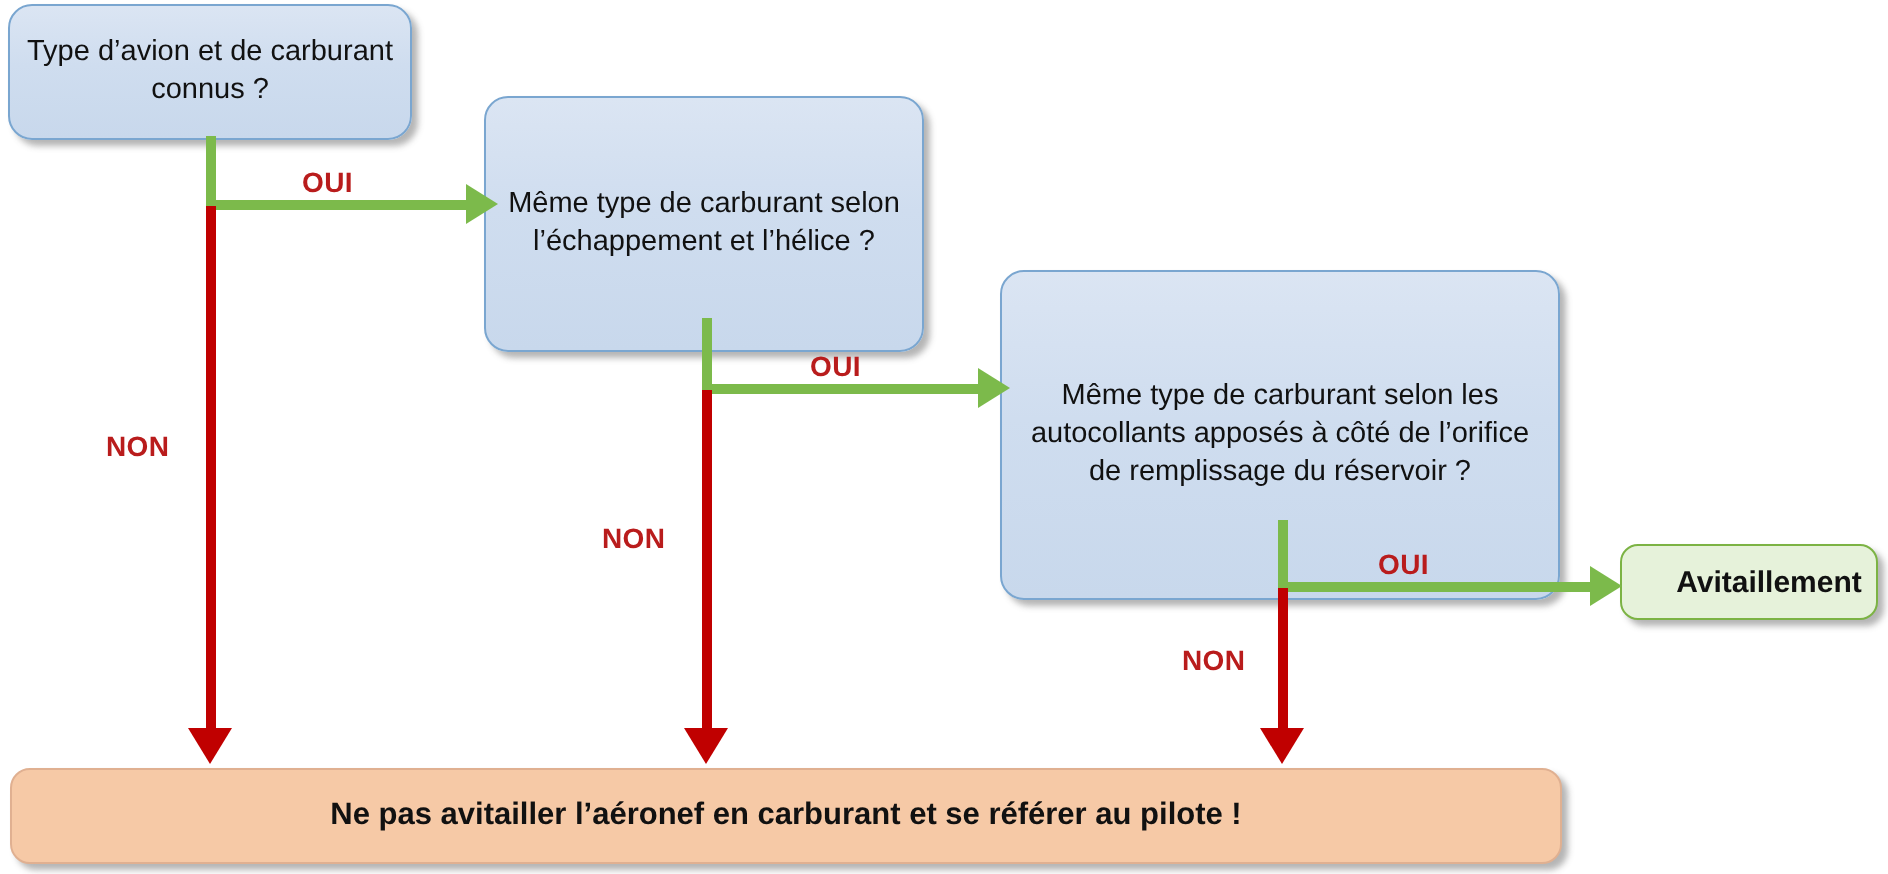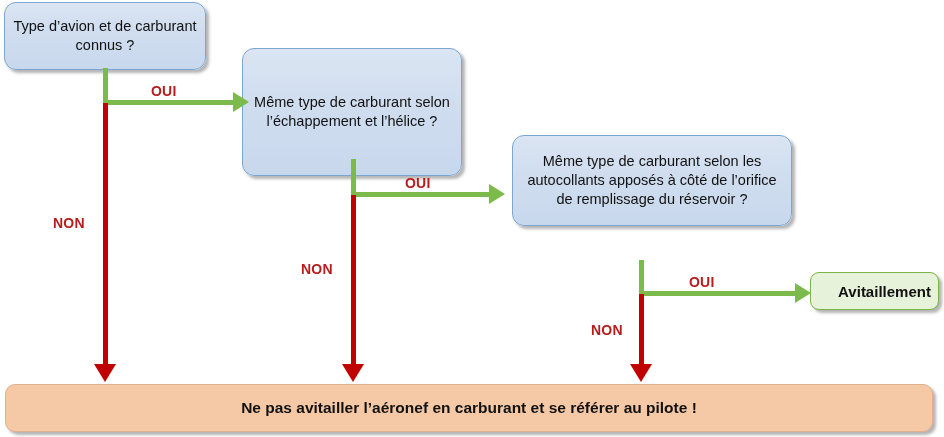--- a/index.html
+++ b/index.html
@@ -115,29 +115,29 @@
 <div id="canvas">
 
   <div class="qbox" style="left:4px; top:2px; width:202px; height:68px;">
     <span>Type d’avion et de carburant connus ?</span>
   </div>
 
   <div class="qbox" style="left:242px; top:48px; width:220px; height:128px;">
     <span>Même type de carburant selon l’échappement et l’hélice ?</span>
   </div>
 
-  <div class="qbox" style="left:512px; top:135px; width:280px; height:91px;">
+  <div class="qbox" style="left:500px; top:135px; width:280px; height:165px;">
     <span>Même type de carburant selon les autocollants apposés à côté de l’orifice de remplissage du réservoir ?</span>
   </div>
 
   <div class="greenbox" style="left:810px; top:272px; width:129px; height:38px;padding-left:20px;">
     <span>Avitaillement</span>
   </div>
 
-  <div class="orangebox" style="left:5px; top:384px; width:928px; height:48px;">
+  <div class="orangebox" style="left:5px; top:384px; width:776px; height:48px;">
     <span>Ne pas avitailler l’aéronef en carburant et se référer au pilote !</span>
   </div>
 
   <div class="vline green" style="left:103px; top:68px; height:40px;"></div>
 
   <div class="hline green" style="left:103px; top:100px; width:132px;"></div>
   <div class="arrow-right" style="left:233px; top:92px;"></div>
   <div class="elabel" style="left:151px; top:83px;">OUI</div>
 
   <div class="vline red" style="left:103px; top:103px; height:262px;"></div>

